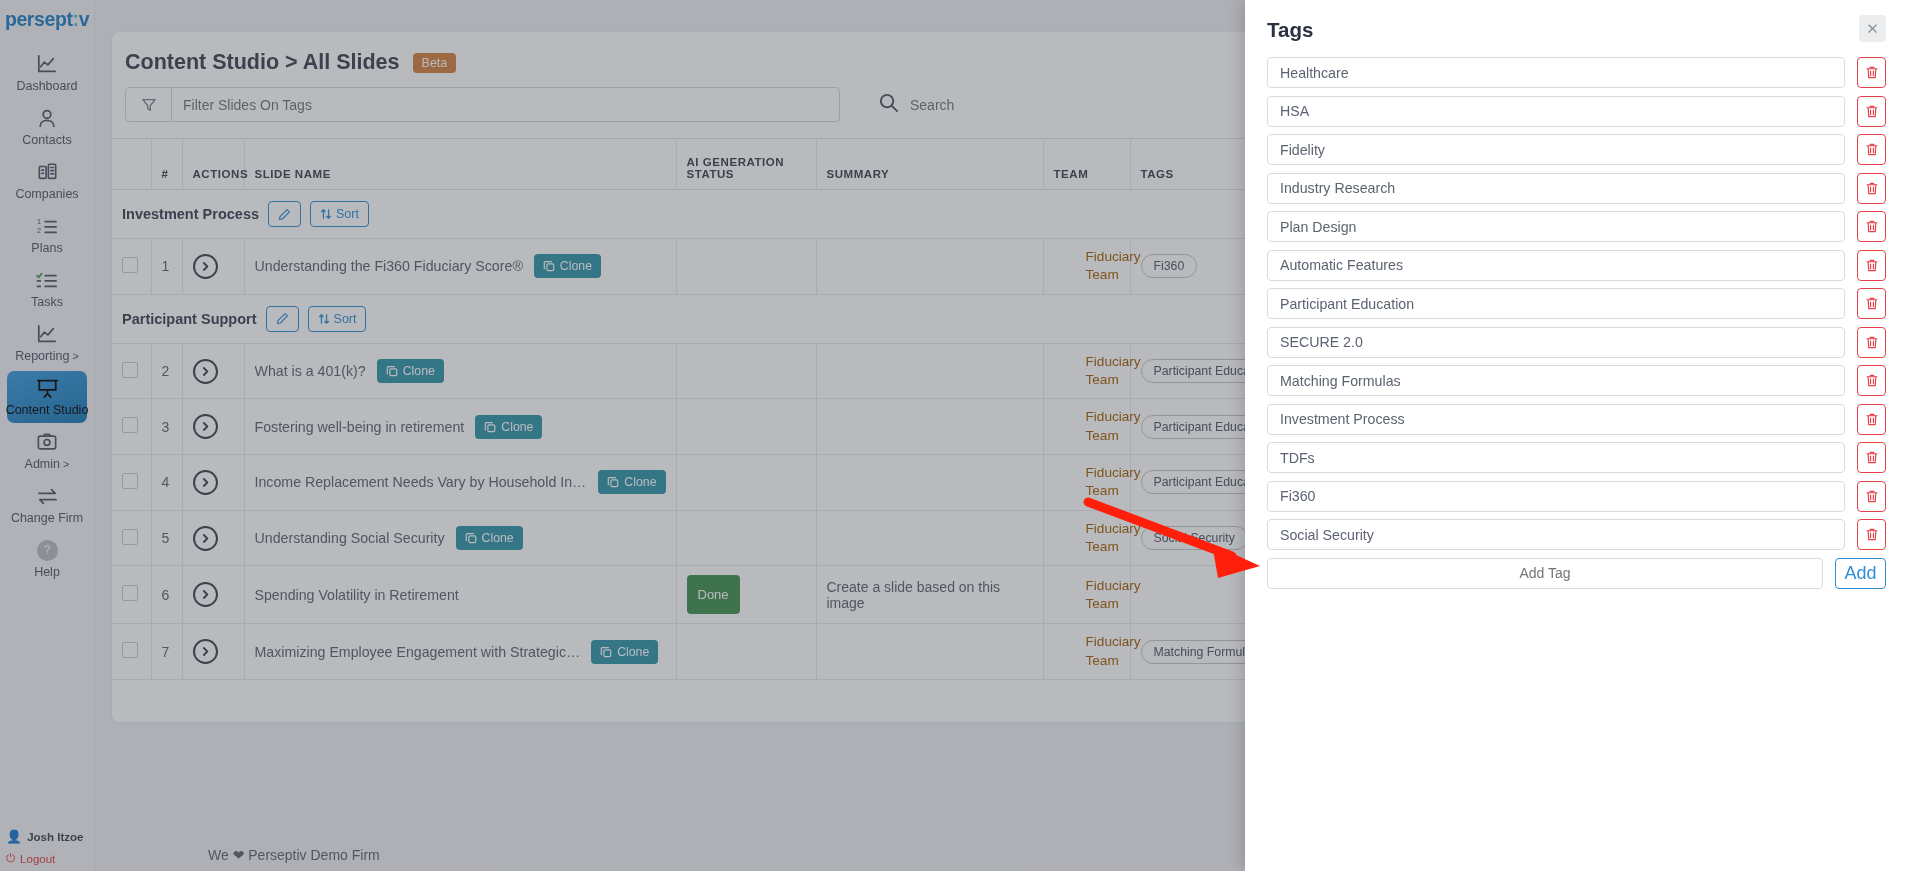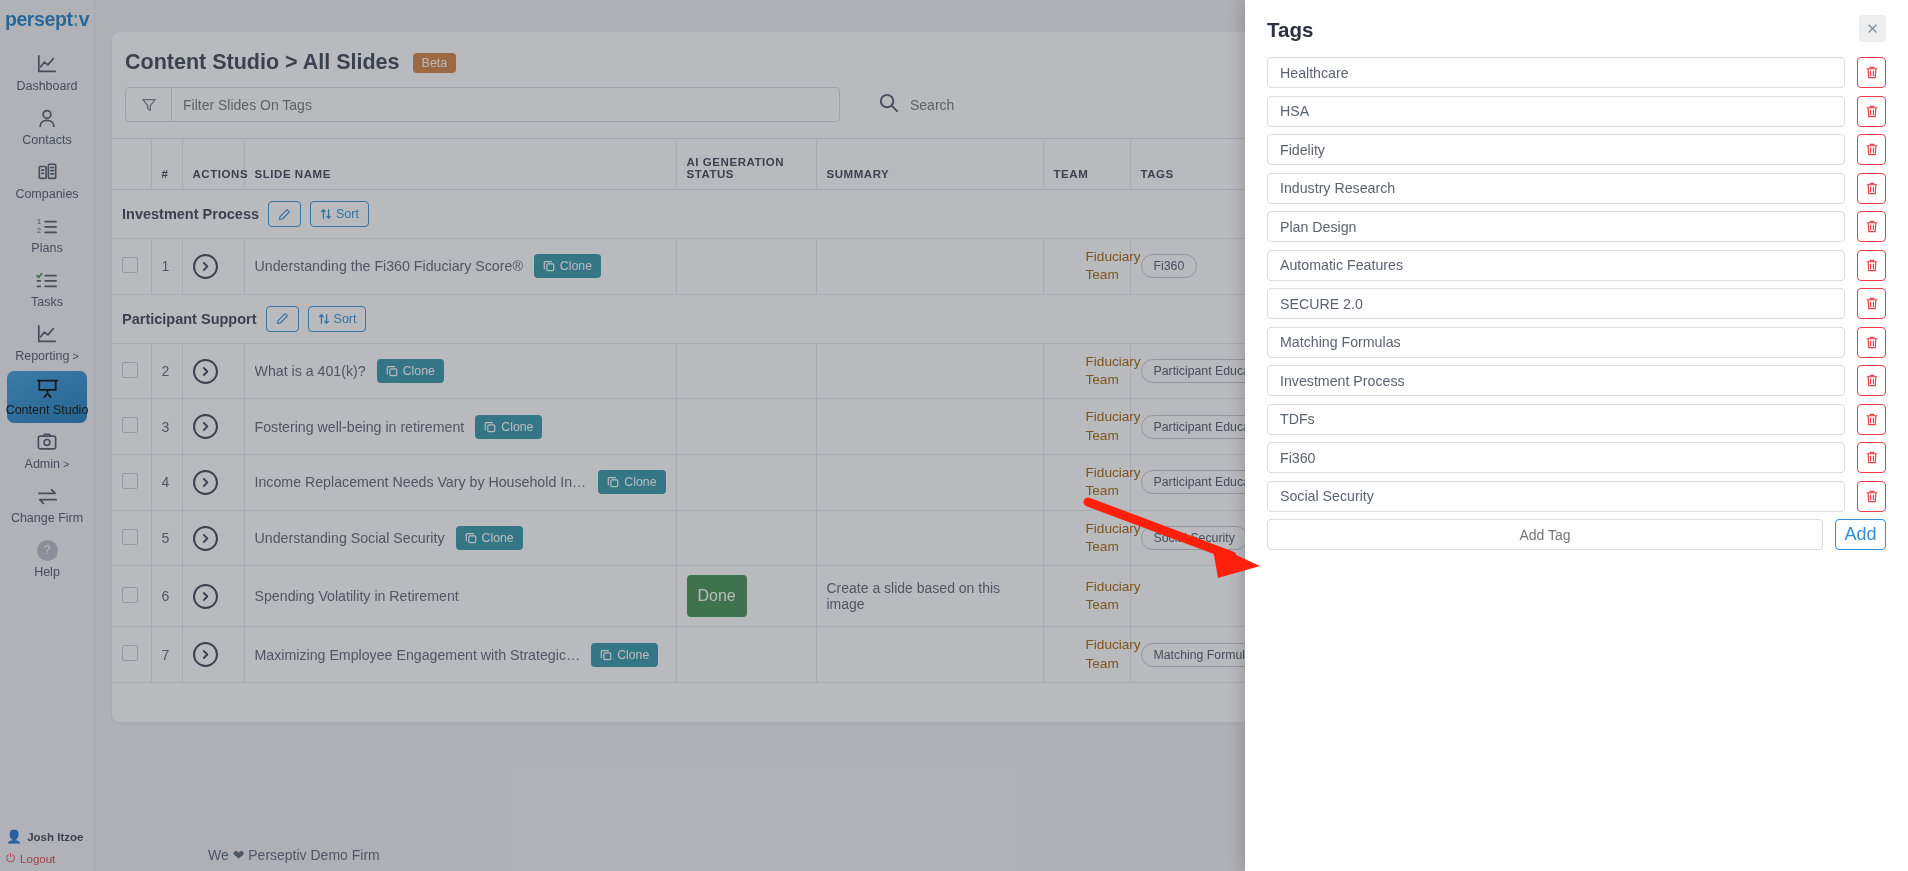--- a/index.html
+++ b/index.html
@@ -109,21 +109,21 @@
     display: inline-flex; align-items: center; gap: 4px; font-family: inherit;
   }
   .slide-cell { display: flex; align-items: center; gap: 11px; }
   .slide-name { font-size: 14.2px; color: #5c6370; white-space: nowrap; overflow: hidden; text-overflow: ellipsis; }
   .clone-btn {
     background: #2f95a7; color: #fff; border: 0; border-radius: 4px;
     height: 24px; padding: 0 9px; font-size: 12.3px; cursor: pointer;
     display: inline-flex; align-items: center; gap: 5px; white-space: nowrap; font-family: inherit;
   }
   .done-badge {
-    background: #3f9050; color: #fff; font-size: 16px; border-radius: 4px;
+    background: #3f9050; color: #fff; font-size: 13px; border-radius: 4px;
     padding: 12px 11px; display: inline-block;
   }
   .team-txt { font-size: 13.6px; line-height: 1.35; color: #a16207; margin-left: 32px; }
   .tag-pill {
     border: 1px solid #c2c6cd; border-radius: 13px; padding: 4px 12px;
     font-size: 12.3px; color: #4c5565; display: inline-block; white-space: nowrap; background: #fff;
   }
   .footer-note { position: absolute; left: 113px; bottom: 8px; font-size: 14px; color: #5c6370; }
 
   
@@ -641,20 +641,29 @@
         <div class="tag-row">
           <input class="tag-input" readonly="" value="Automatic Features" style="">
           <button class="del-btn">
             <svg width="14" height="15" viewBox="0 0 16 17" fill="none" stroke="currentColor" stroke-width="1.35">
               <path d="M2.3 4.2h11.4M6 4.2V2.6h4v1.6M3.6 4.2l.7 10.2h7.4l.7-10.2" stroke-linecap="round" stroke-linejoin="round"></path>
               <path d="M6.4 7v5M9.6 7v5" stroke-linecap="round"></path>
             </svg>
           </button>
         </div>
         <div class="tag-row">
+          <input class="tag-input" readonly="" value="Participant Education" style="">
+          <button class="del-btn">
+            <svg width="14" height="15" viewBox="0 0 16 17" fill="none" stroke="currentColor" stroke-width="1.35">
+              <path d="M2.3 4.2h11.4M6 4.2V2.6h4v1.6M3.6 4.2l.7 10.2h7.4l.7-10.2" stroke-linecap="round" stroke-linejoin="round"></path>
+              <path d="M6.4 7v5M9.6 7v5" stroke-linecap="round"></path>
+            </svg>
+          </button>
+        </div>
+        <div class="tag-row">
           <input class="tag-input" readonly="" value="SECURE 2.0" style="">
           <button class="del-btn">
             <svg width="14" height="15" viewBox="0 0 16 17" fill="none" stroke="currentColor" stroke-width="1.35">
               <path d="M2.3 4.2h11.4M6 4.2V2.6h4v1.6M3.6 4.2l.7 10.2h7.4l.7-10.2" stroke-linecap="round" stroke-linejoin="round"></path>
               <path d="M6.4 7v5M9.6 7v5" stroke-linecap="round"></path>
             </svg>
           </button>
         </div>
         <div class="tag-row">
           <input class="tag-input" readonly="" value="Matching Formulas" style="">

